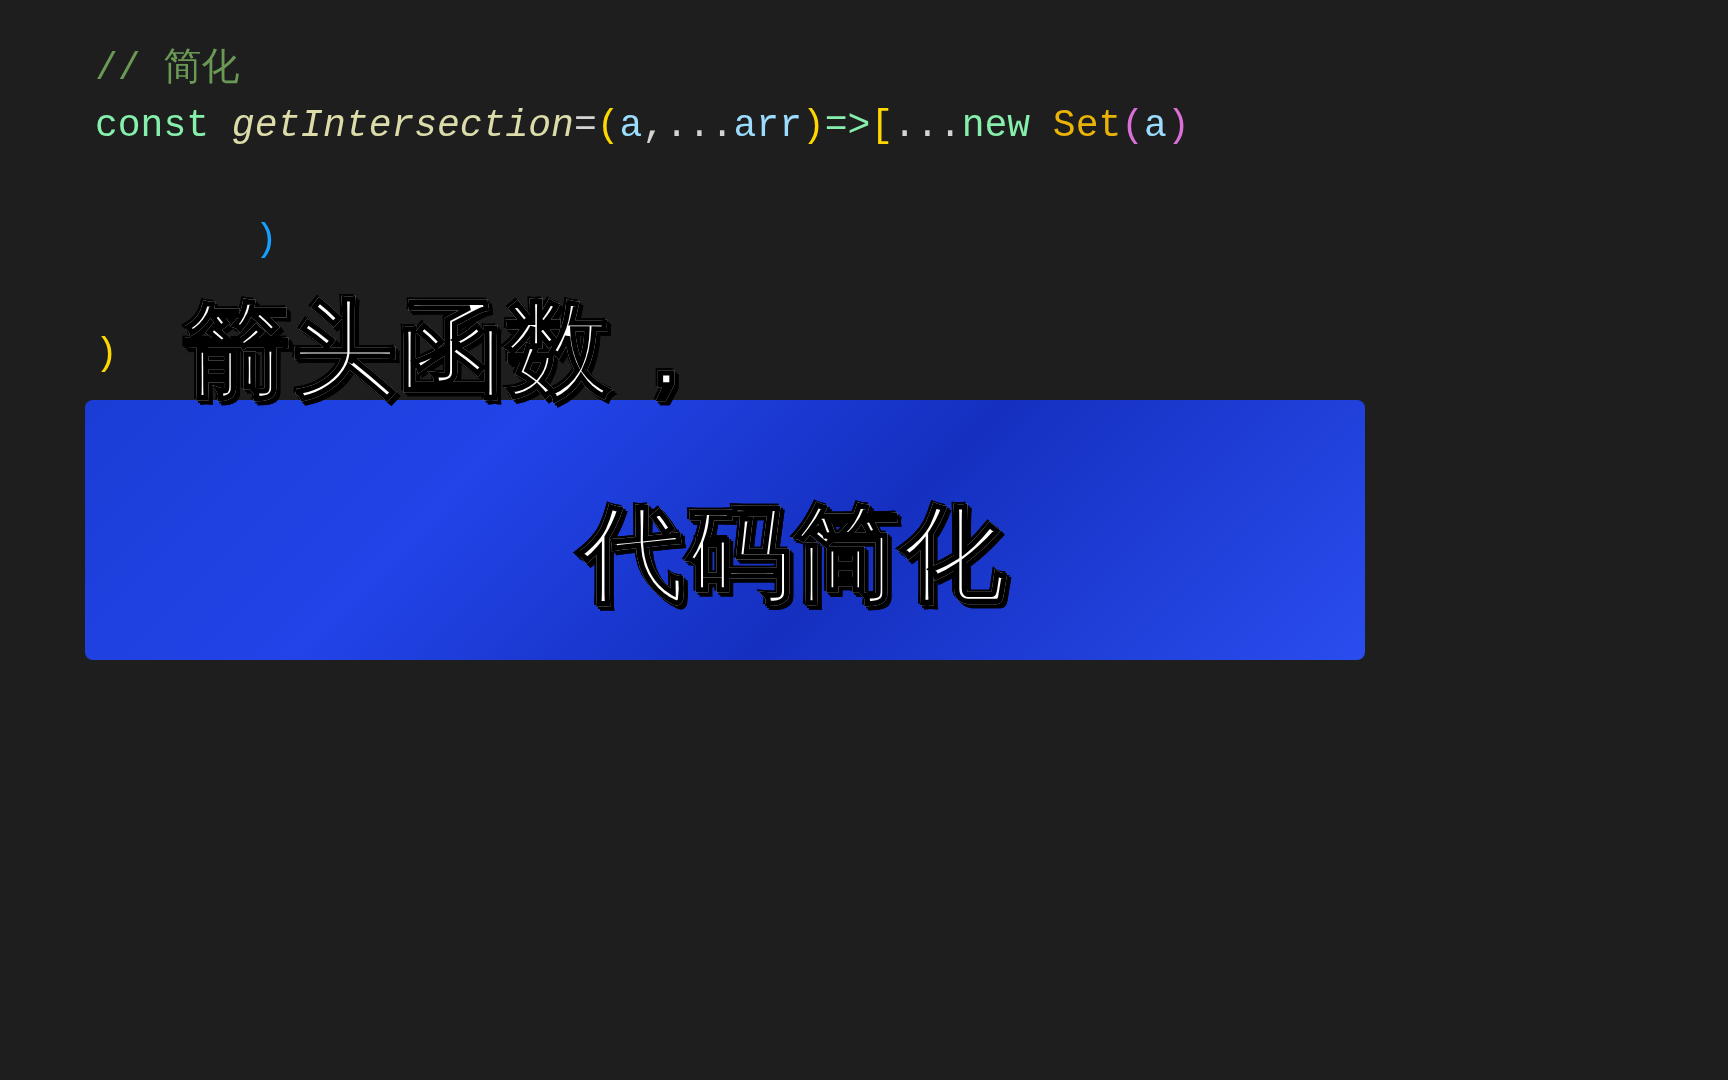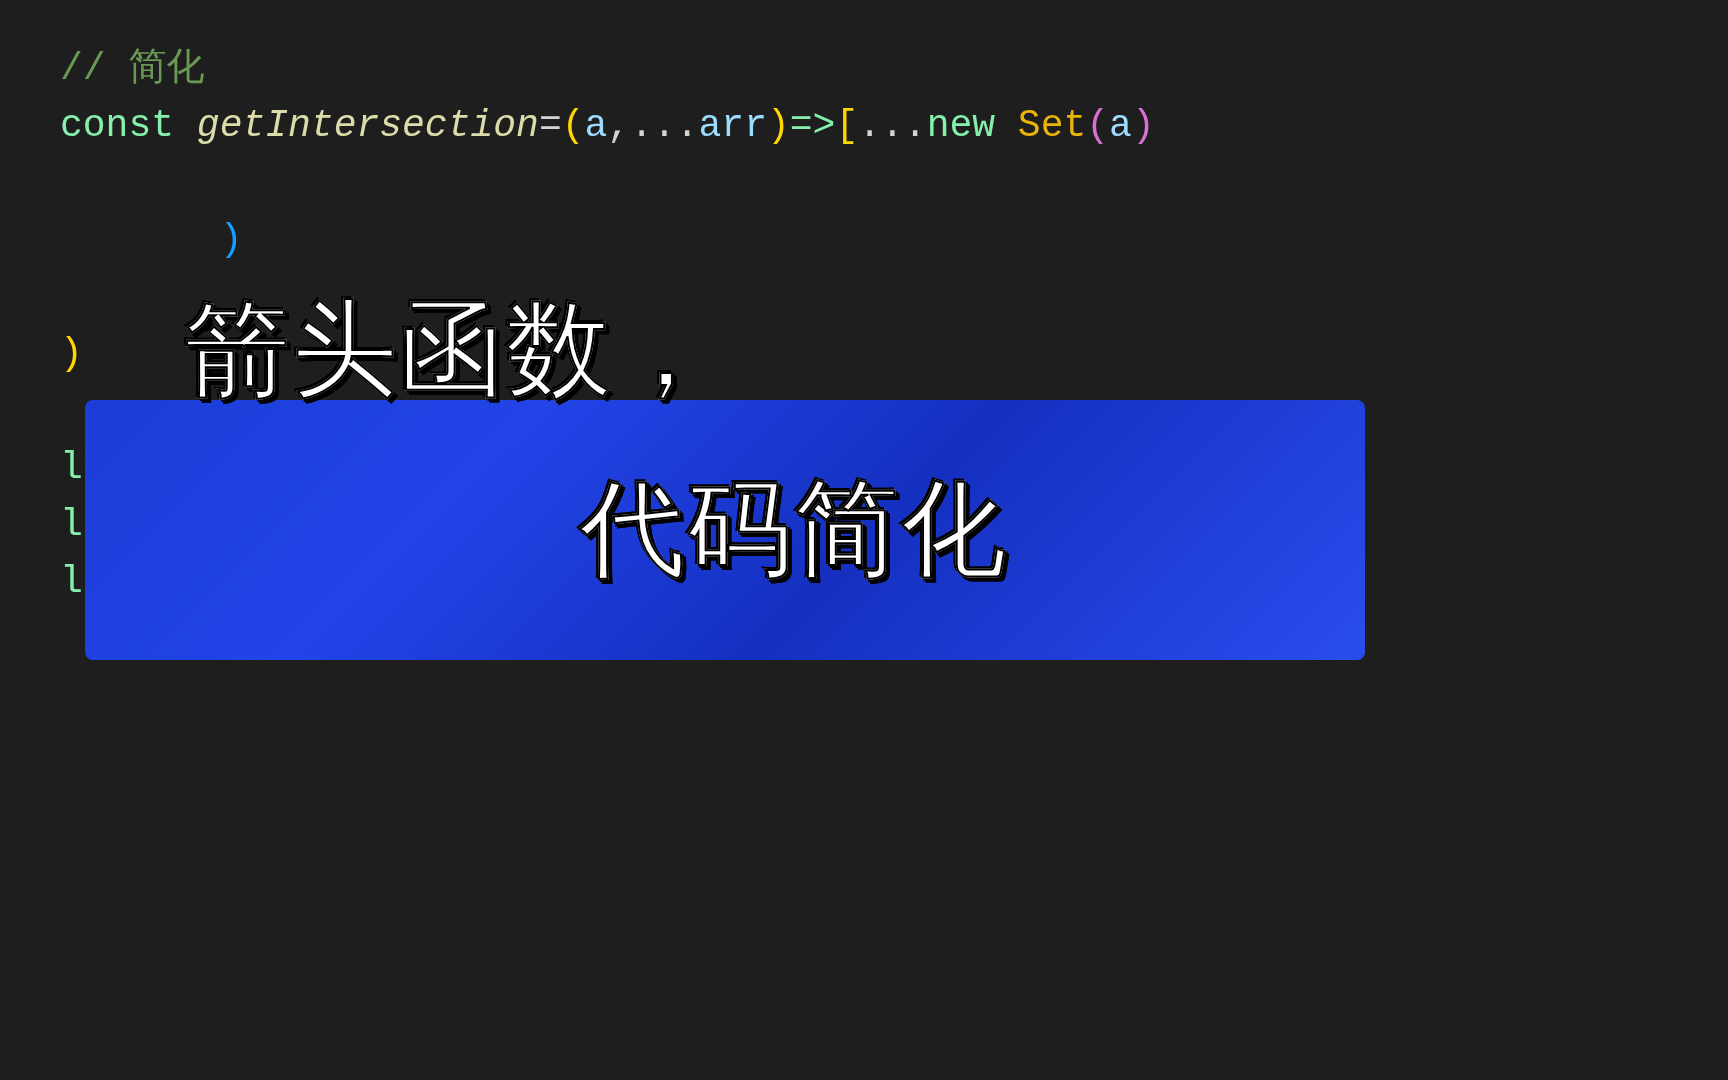--- a/index.html
+++ b/index.html
@@ -16,20 +16,21 @@
       padding: 40px 60px;
       width: 1728px;
       height: 1080px;
       overflow: hidden;
       position: relative;
       line-height: 1.5;
     }
     
     .code-line {
       white-space: pre;
+      margin-left: 35px;
     }
     
     .comment { color: #6a9955; }
     .keyword { color: #86efac; }
     .function-name { color: #dcdcaa; font-style: italic; }
     .variable { color: #9cdcfe; }
     .operator { color: #d4d4d4; }
     .punctuation { color: #d4d4d4; }
     .bracket-yellow { color: #ffd700; }
     .bracket-pink { color: #da70d6; }
@@ -44,39 +45,39 @@
       width: 1280px;
       height: 260px;
       background: linear-gradient(135deg, #1a3dd6 0%, #2244e8 30%, #1530c0 60%, #2a4def 100%);
       border-radius: 8px;
       z-index: 2;
     }
     
     .title-text {
       position: absolute;
       font-family: 'Microsoft YaHei', 'SimHei', sans-serif;
-      font-weight: 400;
+      font-weight: 700;
       font-size: 105px;
       color: #ffffff;
       z-index: 3;
       letter-spacing: 2px;
       -webkit-text-stroke: 2px #000000;
       filter: drop-shadow(4px 4px 0px #000000) drop-shadow(-2px -2px 0px #000000);
       background: linear-gradient(180deg, #ffffff 0%, #e8e8e8 50%, #d0d0d0 100%);
       -webkit-background-clip: text;
       background-clip: text;
     }
     
     .title-line1 {
       top: 270px;
       left: 185px;
     }
     
     .title-line2 {
-      top: 450px;
+      top: 475px;
       left: 580px;
     }
     
     .content {
       position: relative;
       z-index: 1;
     }
   </style>
 </head>
 <body>

